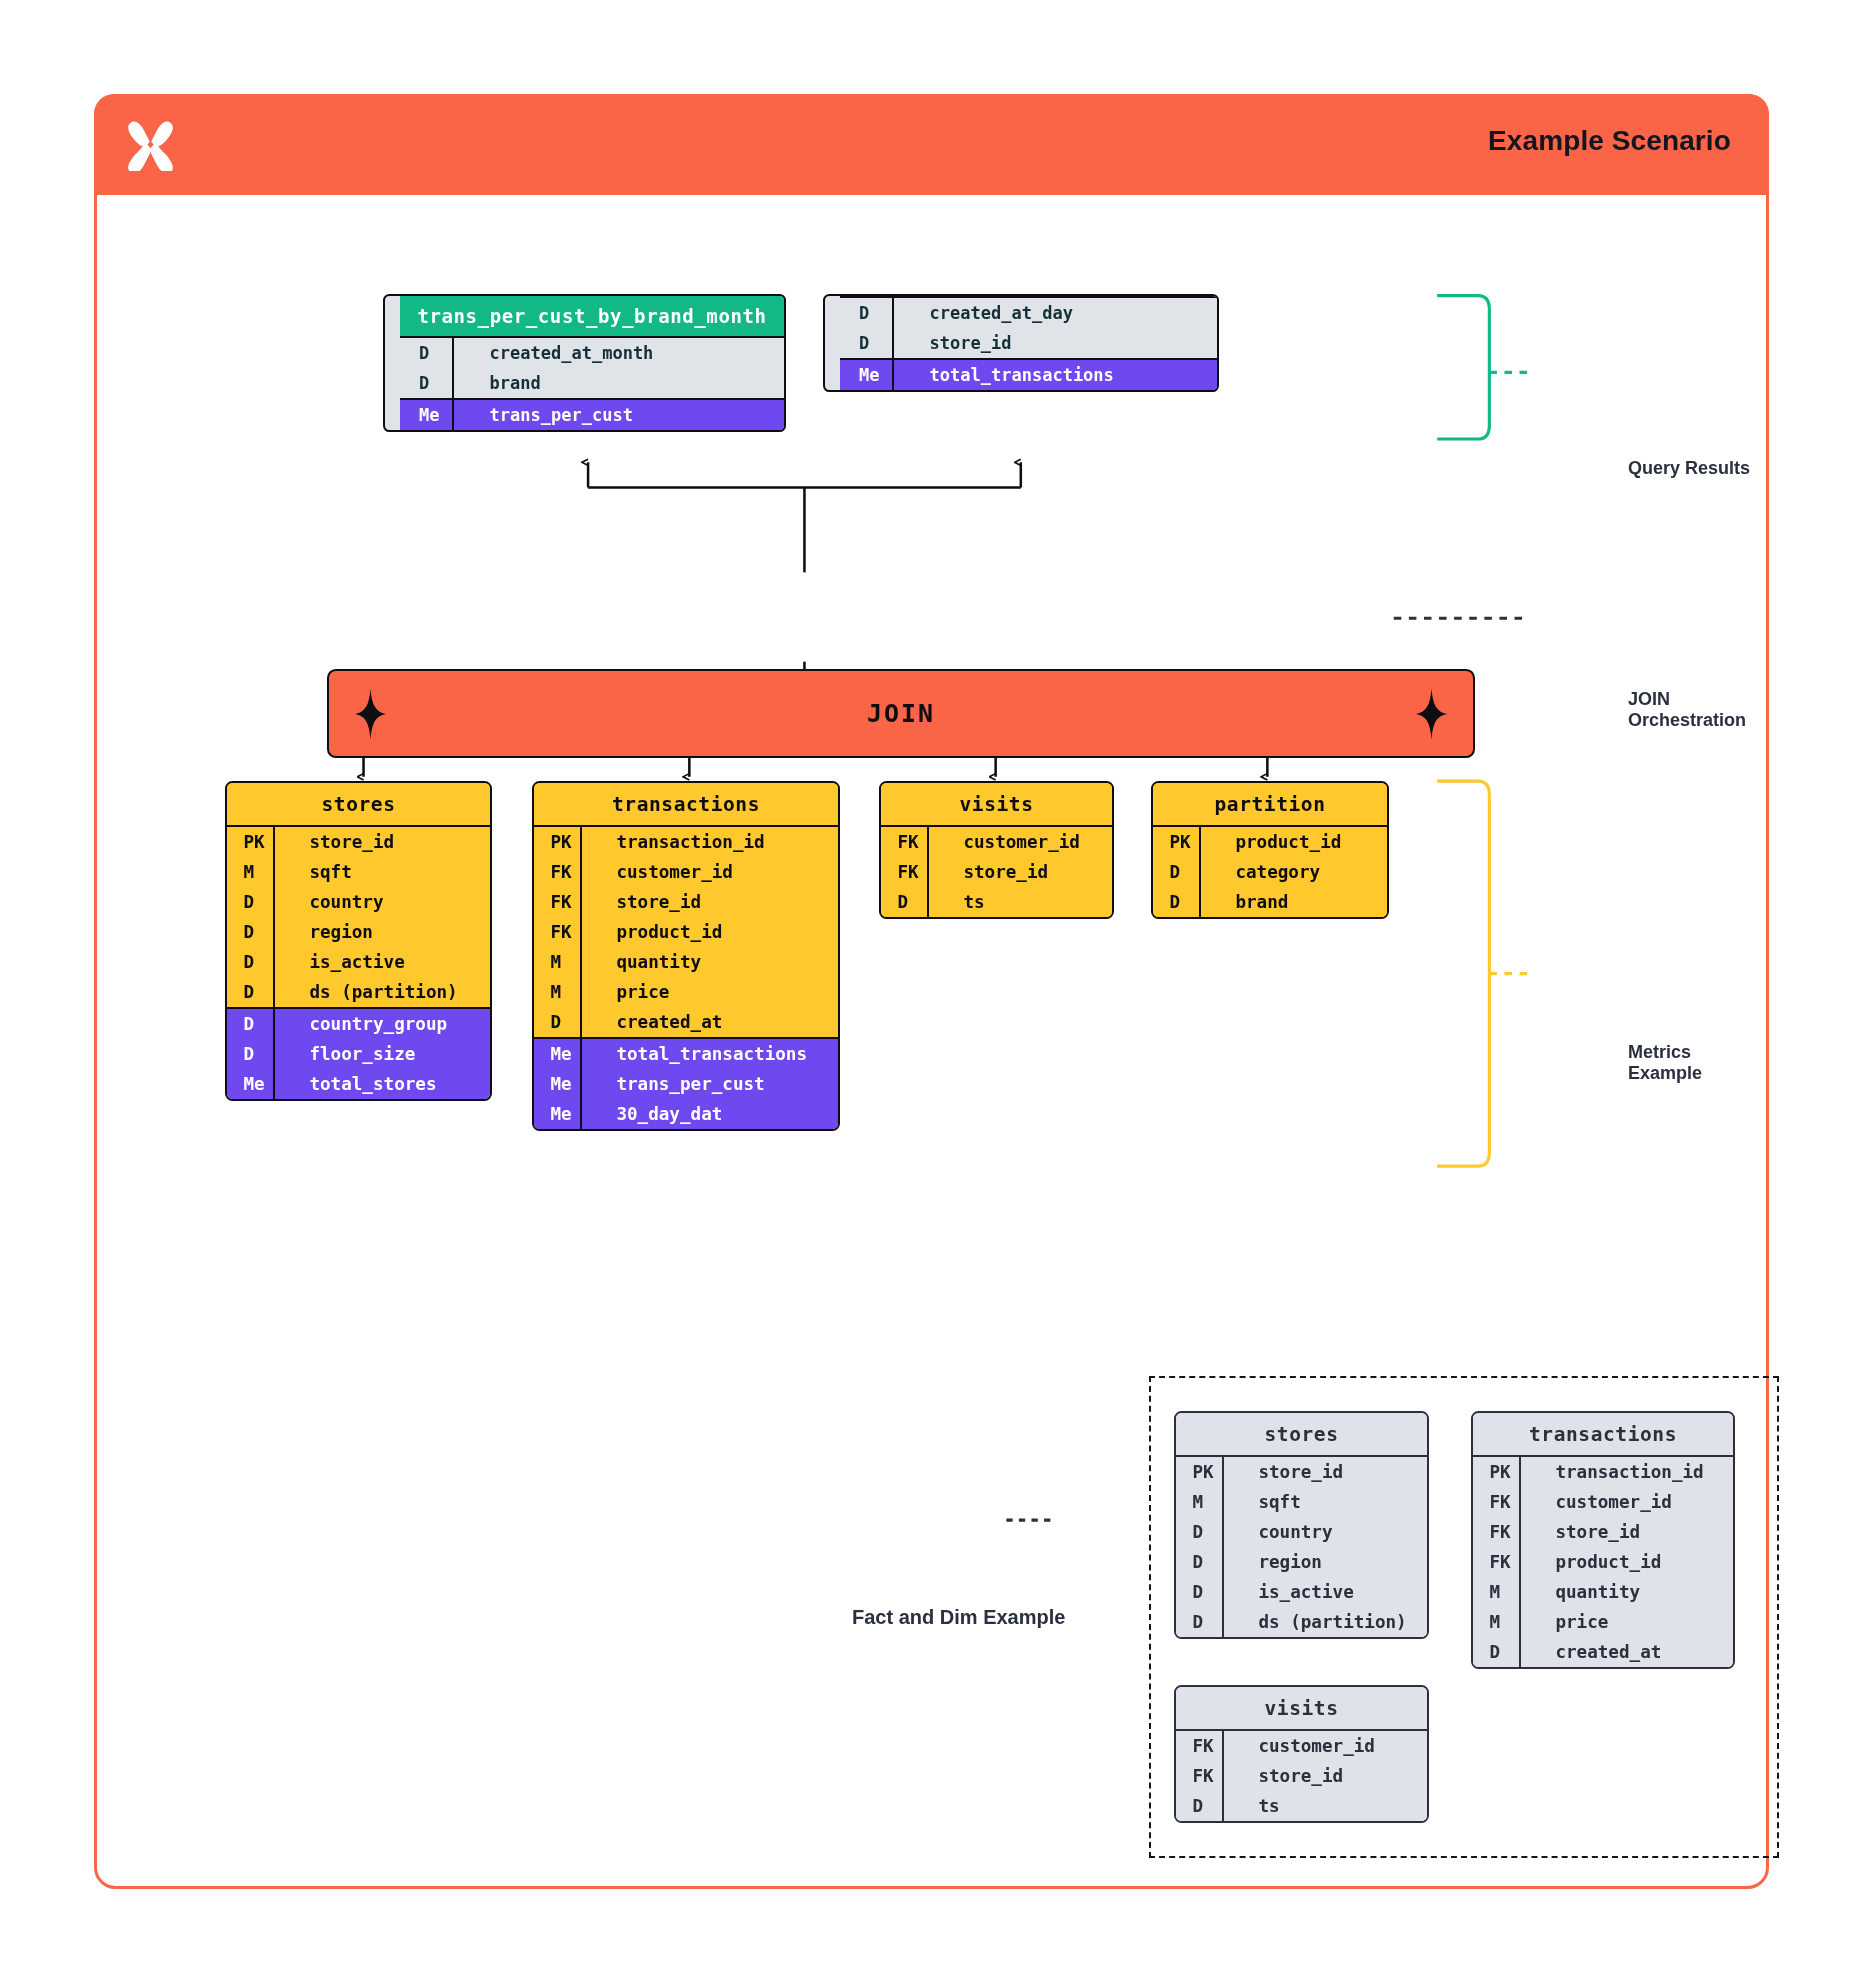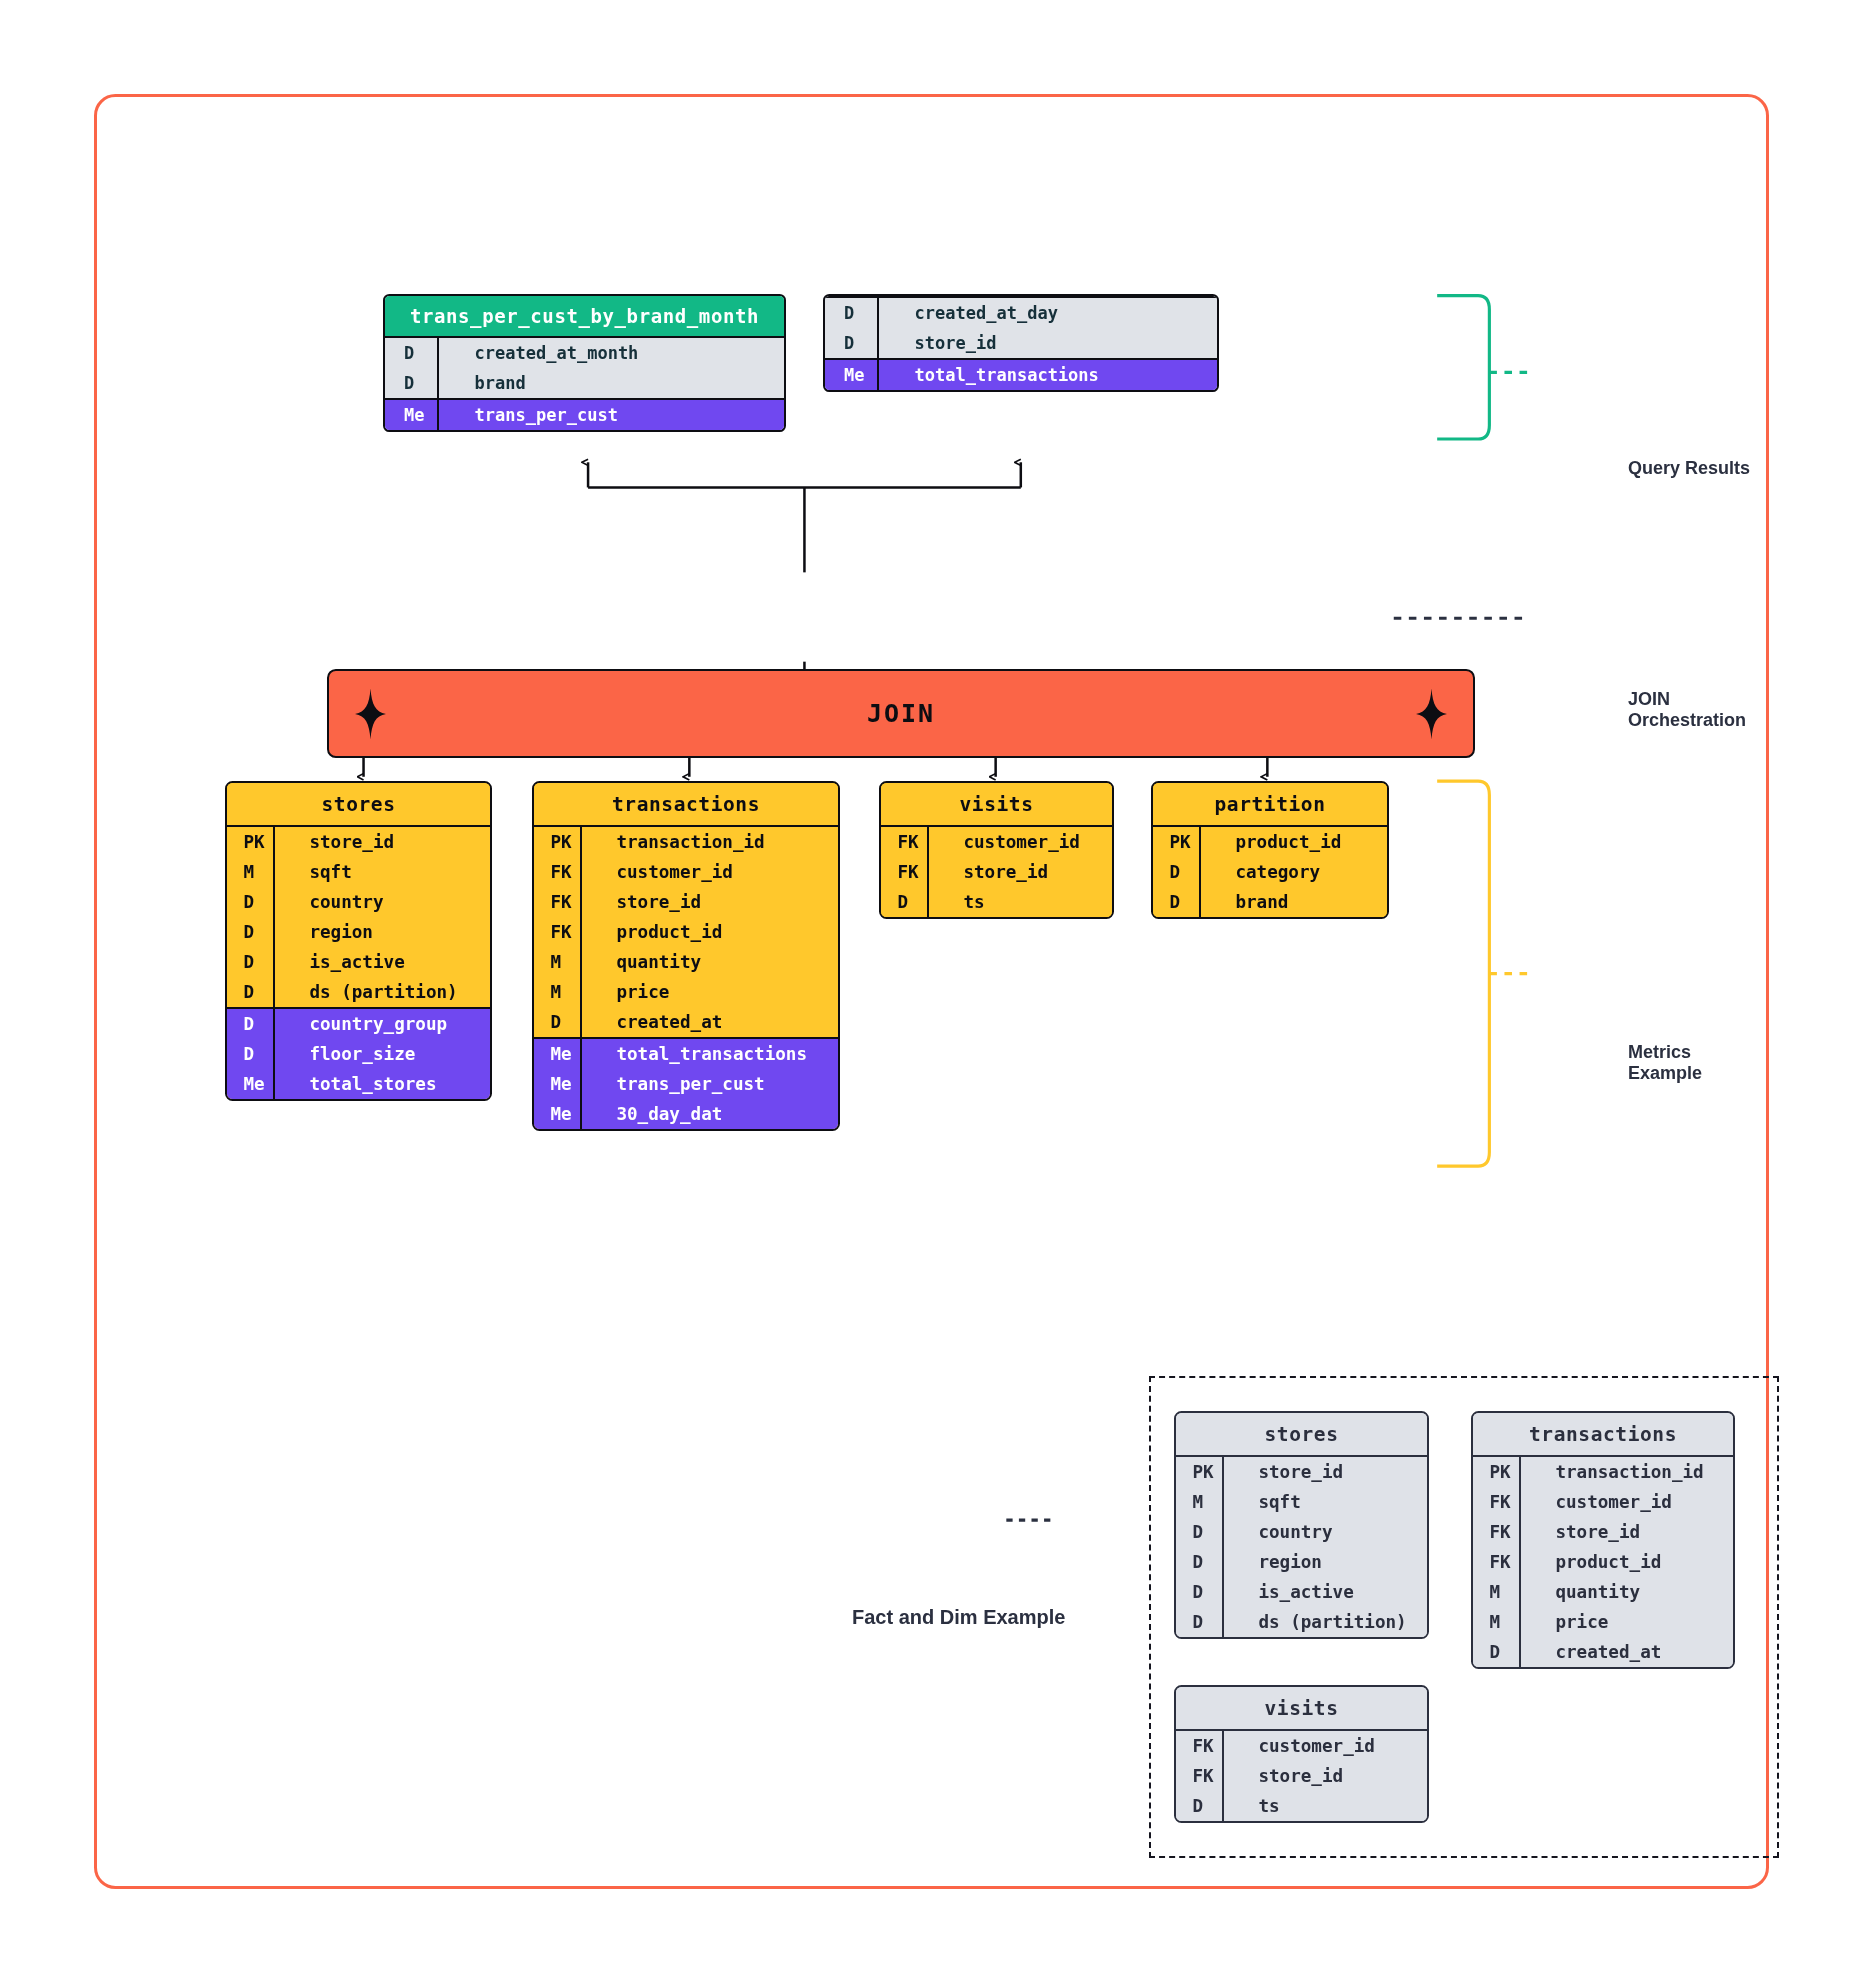--- a/index.html
+++ b/index.html
@@ -33,21 +33,21 @@
   }
   .tbl .rows{box-sizing:border-box;width:100%;}
   .tbl .row{display:flex;align-items:center;box-sizing:border-box;}
   .tbl .row .k{
     box-sizing:border-box;flex:0 0 auto;font-weight:bold;
     display:flex;align-items:center;
   }
   .tbl .row .v{box-sizing:border-box;flex:1 1 auto;font-weight:bold;margin-left:18px;}
 
   
-  .styleA{border:2.5px solid #0d0d12;border-radius:6.3px;overflow:hidden;background:#e0e3e8;}
+  .styleA{border:2.5px solid #0d0d12;border-radius:6.3px;overflow:hidden;background:#e0e3e8;padding-left:15px;}
   .styleA .hdr{background:#12b886;color:#fff;font-size:19px;height:40px;}
   .styleA .rows.dims{background:#e0e3e8;border-top:2.5px solid #0d0d12;}
   .styleA .rows.mets{background:#7048f0;border-top:2.5px solid #0d0d12;}
   .styleA .row{height:30px;font-size:17px;}
   .styleA .rows.dims .row .k,.styleA .rows.dims .row .v{color:#16303a;}
   .styleA .rows.mets .row .k,.styleA .rows.mets .row .v{color:#ffffff;}
   .styleA .row .k{width:54px;justify-content:flex-start;padding-left:19px;
                   border-right:2.5px solid #0d0d12;height:100%;}
   .styleA .row .v{padding-left:17.6px;}
   .styleA .rows.dims .row:first-child .k{height:100%;}
@@ -106,20 +106,30 @@
   #legend{position:absolute;left:220px;top:1588px;}
   .legend-row{display:flex;align-items:center;height:34px;}
   .legend-swatch{width:19px;height:19px;flex:0 0 auto;margin-right:16.4px;border-radius:1.3px;}
   .legend-label{font-size:18px;font-weight:bold;color:#2b3040;}
 </style>
 </head>
 <body>
 
 <div id="card">
 
+  <div id="card-header">
+    <svg id="logo" viewBox="0 0 84 84">
+      <path d="M10 8 C18 2 26 8 34 24 C38 32 42 38 42 42 C42 38 46 32 50 24 C58 8 66 2 74 8
+               C80 13 78 22 68 34 C60 43 54 47 54 42 C54 47 60 51 68 60 C78 72 80 81 74 86
+               C66 92 58 86 50 70 C46 62 42 56 42 52 C42 56 38 62 34 70 C26 86 18 92 10 86
+               C4 81 6 72 16 60 C24 51 30 47 30 42 C30 47 24 43 16 34 C6 22 4 13 10 8 Z" fill="#ffffff"></path>
+      <path d="M42 36 L47 42 L42 48 L37 42 Z" fill="#fb6547"></path>
+    </svg>
+    <div id="card-title">Example Scenario</div>
+  </div>
 
   <svg id="wires" viewBox="0 0 2970 3156" style="left:-97px;top:-97px;">
     <defs>
       <marker id="ah-up" markerWidth="14" markerHeight="14" refX="6" refY="11" orient="auto" markerUnits="userSpaceOnUse">
         <path d="M1 11 L6 1 L11 11" fill="none" stroke="#0d0d12" stroke-width="2.6"></path>
       </marker>
       <marker id="ah-dn" markerWidth="14" markerHeight="14" refX="6" refY="3" orient="auto" markerUnits="userSpaceOnUse">
         <path d="M1 3 L6 13 L11 3" fill="none" stroke="#0d0d12" stroke-width="2.6"></path>
       </marker>
     </defs>

